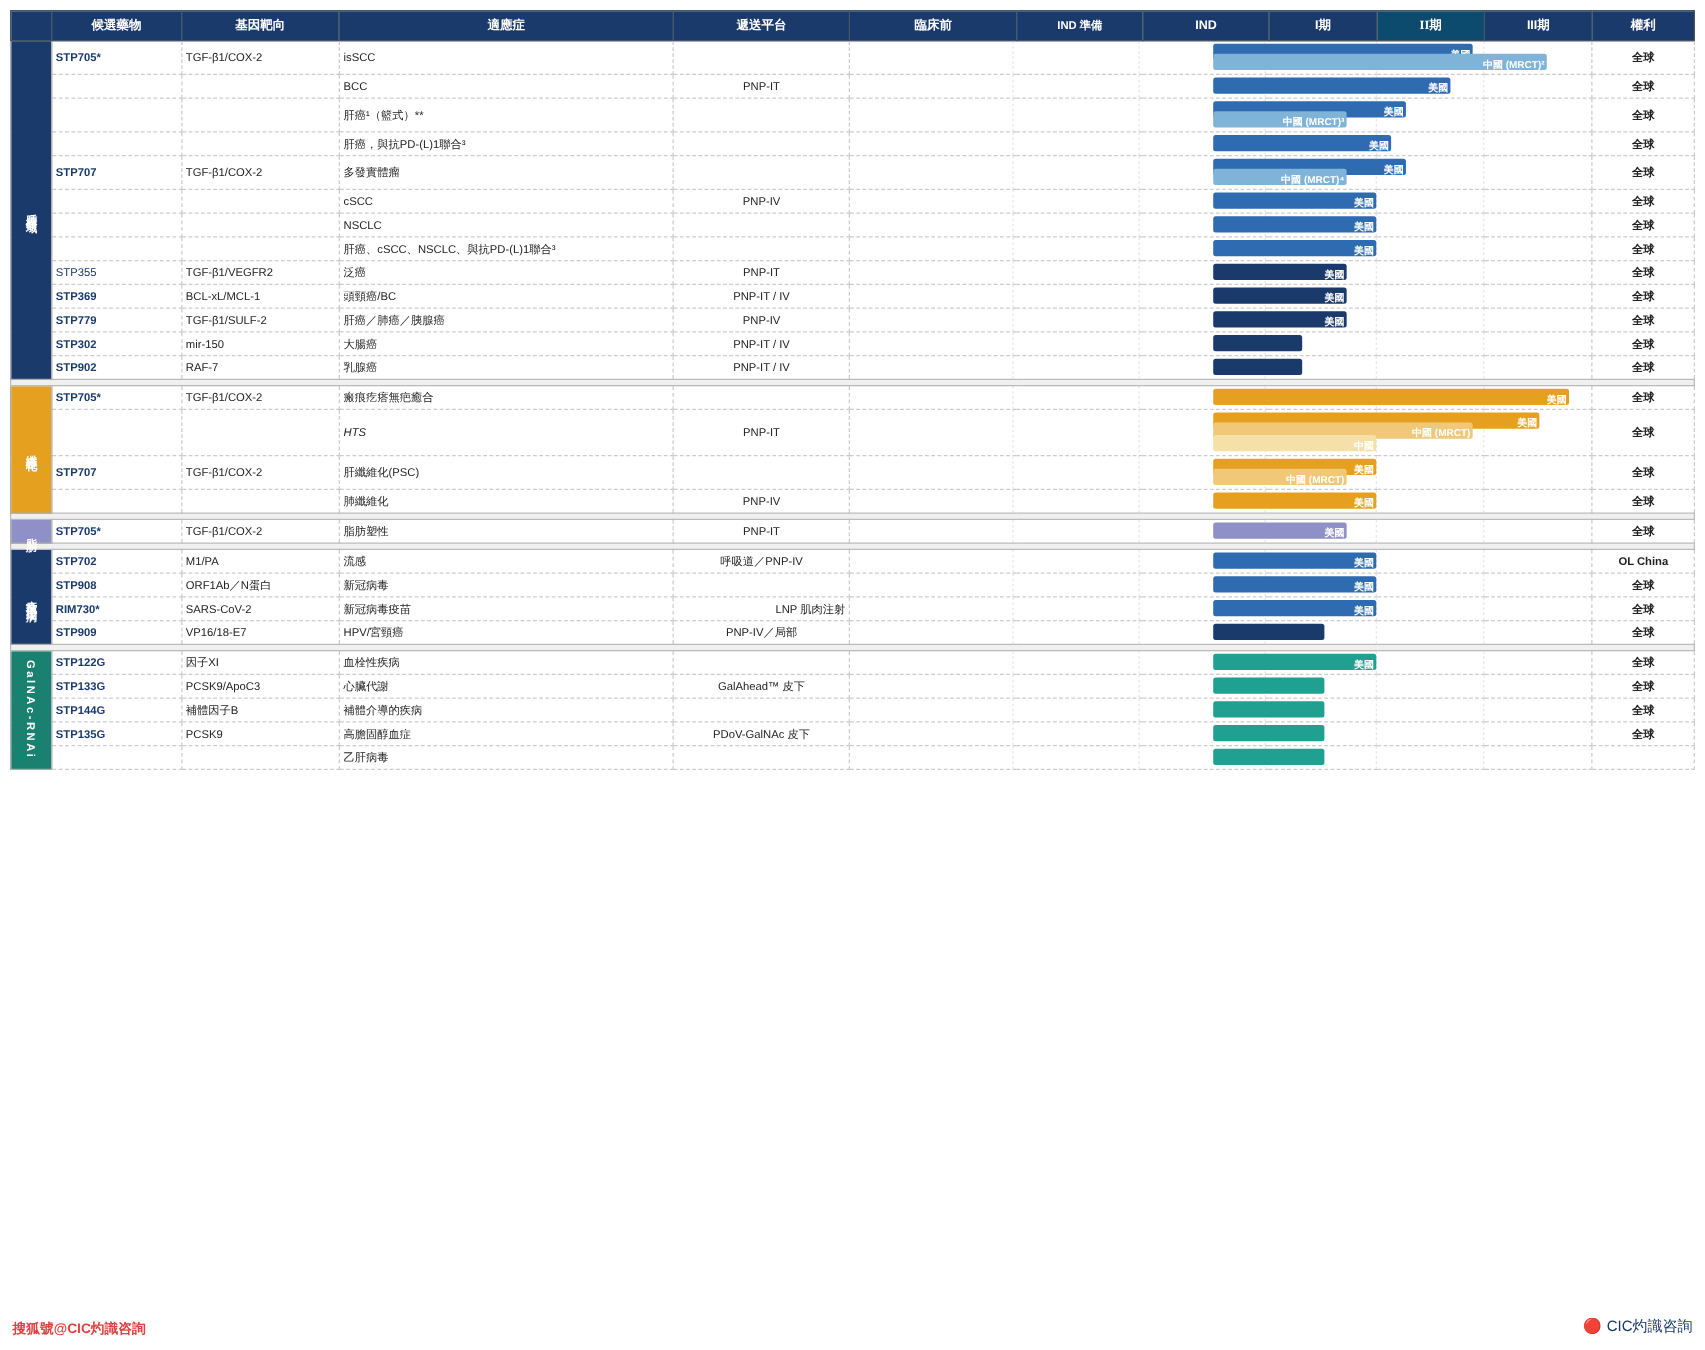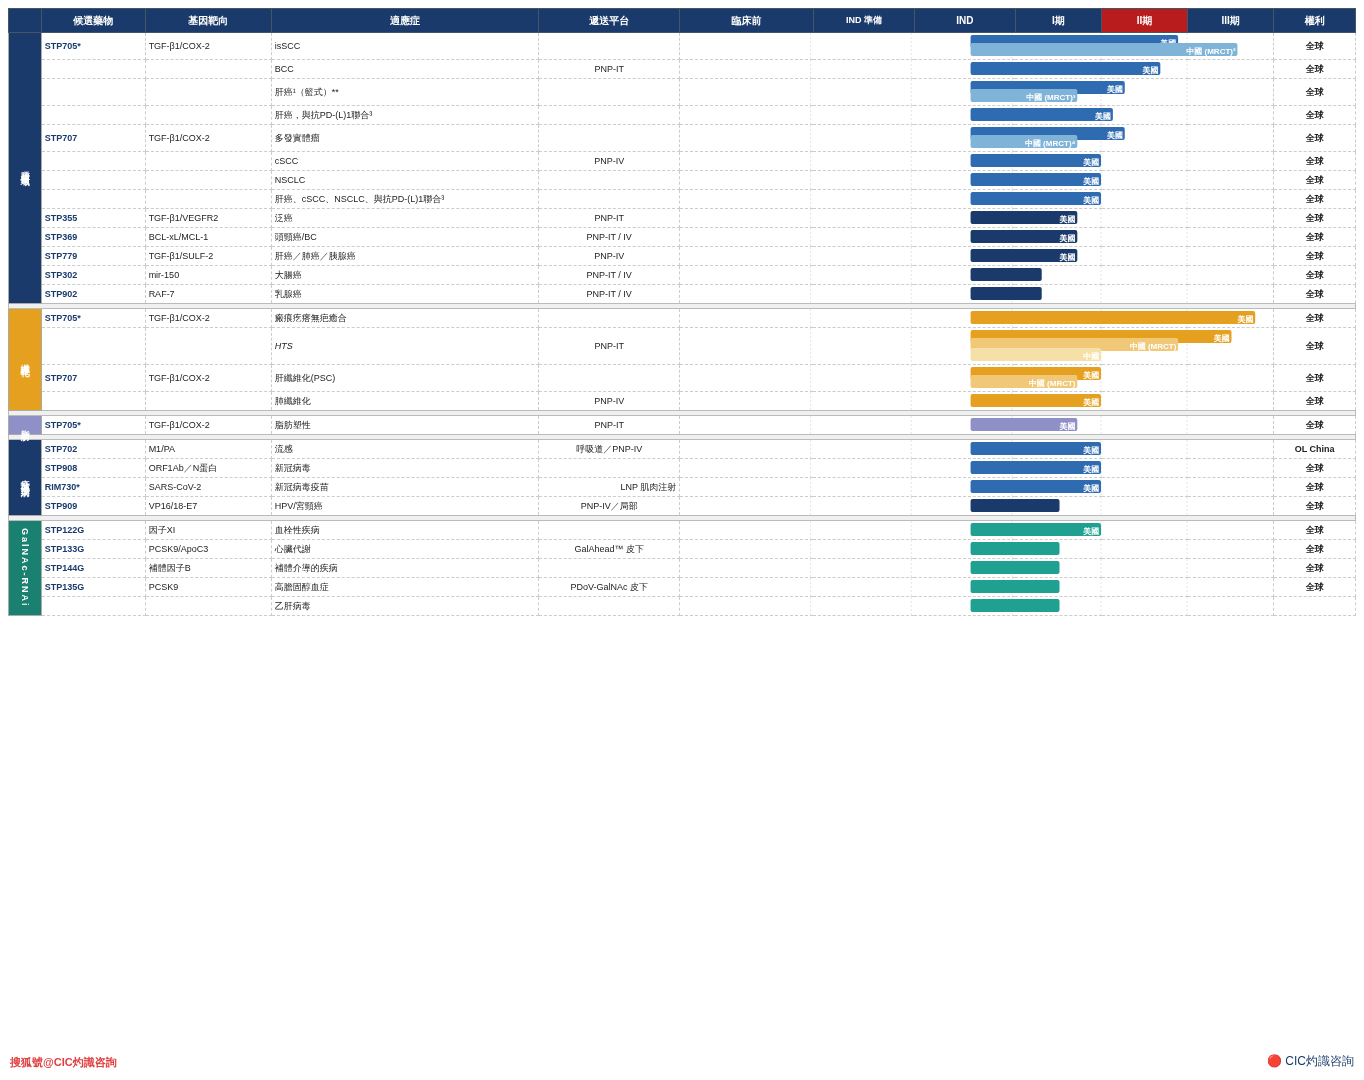--- a/index.html
+++ b/index.html
@@ -79,21 +79,21 @@
       <tr>
         <th style="background:#1a3a6b;border-color:#456;"></th>
         <th style="background:#1a3a6b;border-color:#456;">候選藥物</th>
         <th style="background:#1a3a6b;border-color:#456;">基因靶向</th>
         <th style="background:#1a3a6b;border-color:#456;">適應症</th>
         <th style="background:#1a3a6b;border-color:#456;">遞送平台</th>
         <th style="background:#1a3a6b;border-color:#456;">臨床前</th>
         <th style="background:#1a3a6b;border-color:#456;font-size:9px;">IND 準備</th>
         <th style="background:#1a3a6b;border-color:#456;">IND</th>
         <th style="background:#1a3a6b;border-color:#456;">I期</th>
-        <th style="background:#b91c1c;border-color:#456;">II期</th>
+        <th style="background:#0c4a6e;border-color:#456;font-family:Liberation Serif, serif;">II期</th>
         <th style="background:#1a3a6b;border-color:#456;">III期</th>
         <th style="background:#1a3a6b;border-color:#456;">權利</th>
       </tr>
     </thead>
     <tbody id="table-body">
     <tr>
           <td rowspan="13" style="background: rgb(26, 58, 107); color: white; font-weight: bold; font-size: 9px; text-align: center; vertical-align: middle; writing-mode: vertical-rl; text-orientation: mixed; letter-spacing: 2px; padding: 4px 2px; border: 1px solid rgb(170, 170, 170);">腫瘤領域</td>
           <td style="font-size: 9px; font-weight: bold; color: rgb(26, 58, 107); padding: 2px 3px; border: 1px dashed rgb(204, 204, 204); vertical-align: middle;">STP705*</td>
           <td style="font-size: 9px; color: rgb(34, 34, 34); padding: 2px 3px; border: 1px dashed rgb(204, 204, 204); vertical-align: middle;">TGF-β1/COX-2</td>
           <td style="font-size: 9px; color: rgb(34, 34, 34); padding: 2px 3px; border: 1px dashed rgb(204, 204, 204); vertical-align: middle;">isSCC</td>
@@ -237,21 +237,21 @@
               <line x1="56%" y1="0" x2="56%" y2="18" stroke="#ccc" stroke-dasharray="2,2" stroke-width="0.5"></line>
               <line x1="71%" y1="0" x2="71%" y2="18" stroke="#ccc" stroke-dasharray="2,2" stroke-width="0.5"></line>
               <line x1="85.5%" y1="0" x2="85.5%" y2="18" stroke="#ccc" stroke-dasharray="2,2" stroke-width="0.5"></line>
               <rect x="49%" y="2" width="22%" height="13" rx="2" fill="#2e6bb0"></rect>
               <text x="70.7%" y="13" text-anchor="end" fill="white" font-size="8" font-weight="bold">美國</text>
             </svg>
           </td>
           <td style="font-size: 9px; color: rgb(34, 34, 34); padding: 2px 3px; border: 1px dashed rgb(204, 204, 204); vertical-align: middle; text-align: center; font-weight: bold;">全球</td>
         </tr>
         <tr>
-          <td style="font-size: 9px; font-weight: bold; color: rgb(26, 58, 107); padding: 2px 3px; border: 1px dashed rgb(204, 204, 204); vertical-align: middle; margin-top: 14px;">STP355</td>
+          <td style="font-size: 9px; font-weight: normal; color: rgb(26, 58, 107); padding: 2px 3px; border: 1px dashed rgb(204, 204, 204); vertical-align: middle; margin-top: 14px;">STP355</td>
           <td style="font-size: 9px; color: rgb(34, 34, 34); padding: 2px 3px; border: 1px dashed rgb(204, 204, 204); vertical-align: middle;">TGF-β1/VEGFR2</td>
           <td style="font-size: 9px; color: rgb(34, 34, 34); padding: 2px 3px; border: 1px dashed rgb(204, 204, 204); vertical-align: middle;">泛癌</td>
           <td style="font-size: 9px; color: rgb(34, 34, 34); padding: 2px 3px; border: 1px dashed rgb(204, 204, 204); vertical-align: middle; text-align: center;">PNP-IT</td>
           <td colspan="6" style="padding: 0px; border: 1px dashed rgb(204, 204, 204); vertical-align: middle; position: relative;">
             <svg width="100%" height="18px" xmlns="http://www.w3.org/2000/svg" style="display:block;">
               <line x1="22%" y1="0" x2="22%" y2="18" stroke="#ccc" stroke-dasharray="2,2" stroke-width="0.5"></line>
               <line x1="39%" y1="0" x2="39%" y2="18" stroke="#ccc" stroke-dasharray="2,2" stroke-width="0.5"></line>
               <line x1="56%" y1="0" x2="56%" y2="18" stroke="#ccc" stroke-dasharray="2,2" stroke-width="0.5"></line>
               <line x1="71%" y1="0" x2="71%" y2="18" stroke="#ccc" stroke-dasharray="2,2" stroke-width="0.5"></line>
               <line x1="85.5%" y1="0" x2="85.5%" y2="18" stroke="#ccc" stroke-dasharray="2,2" stroke-width="0.5"></line>

